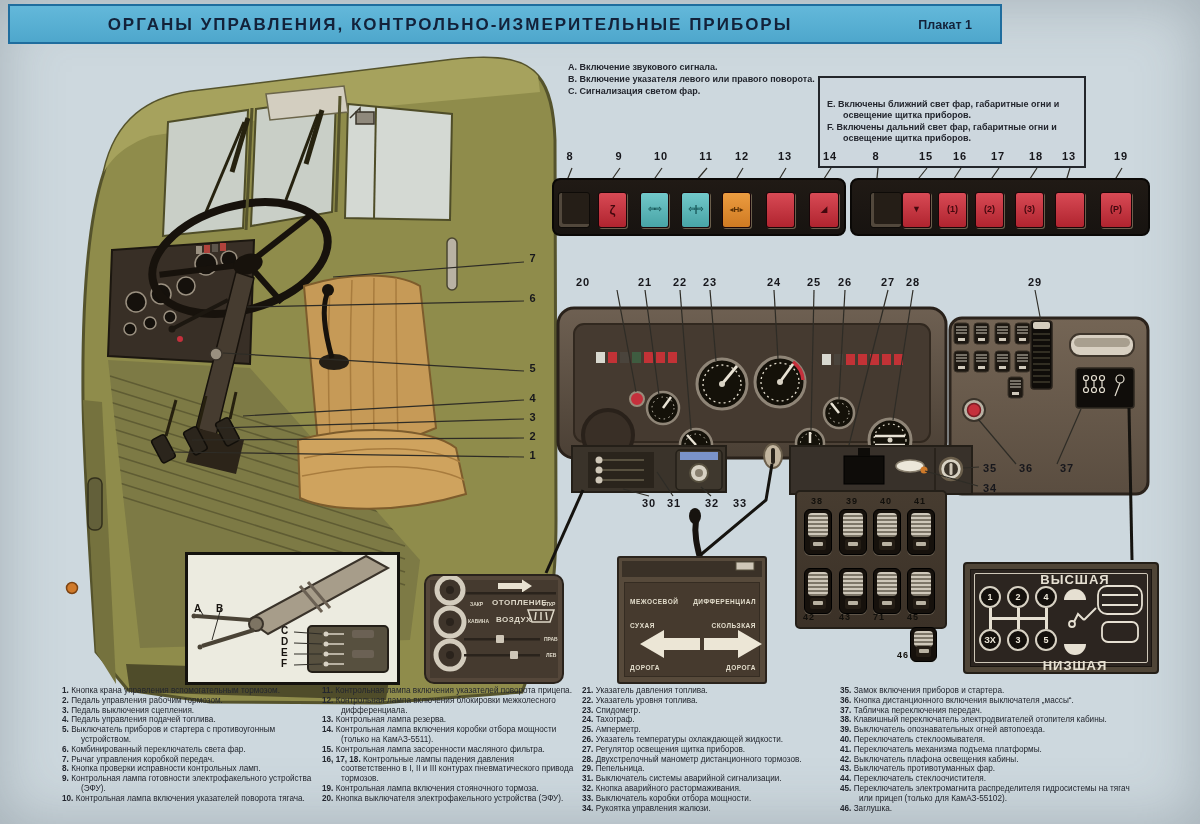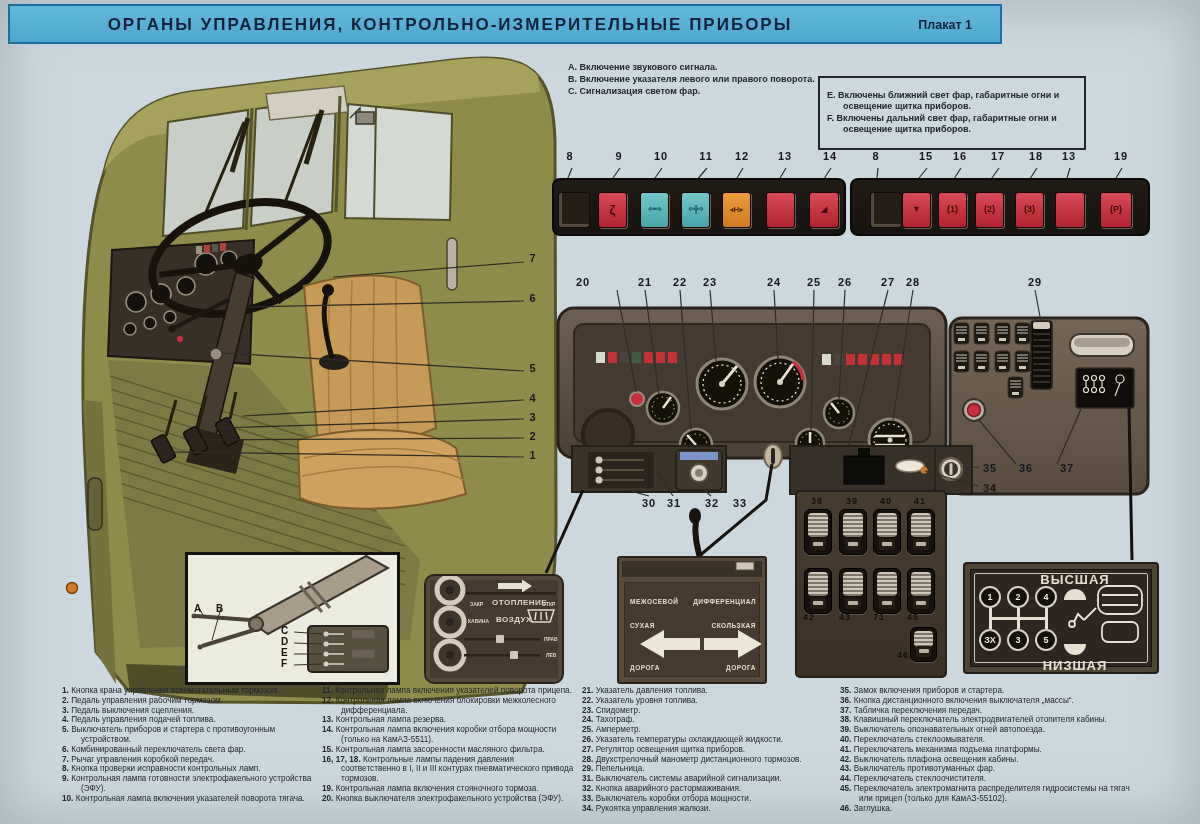--- a/index.html
+++ b/index.html
@@ -10,36 +10,36 @@
   
   #titlebar{left:8px;top:4px;width:994px;height:40px;background:linear-gradient(#63b8da,#4ea7cc);
             border:2px solid #1f6d9e;box-sizing:border-box;}
   #titlebar .t{position:absolute;left:0;right:110px;top:9px;text-align:center;font-weight:bold;
                font-size:17px;letter-spacing:2px;color:#13223a;}
   #titlebar .p{position:absolute;right:28px;top:12px;font-weight:bold;font-size:12.5px;color:#13223a;}
   
   .sig{font-size:9px;line-height:11px;font-weight:bold;color:#23262e;}
   .sig .it{padding-left:16px;text-indent:-16px;margin-bottom:1px;}
   #sigAD{left:568px;top:62px;width:254px;}
-  #sigEF{left:818px;top:76px;width:268px;border:2px solid #23262b;padding:12px 7px;box-sizing:border-box;background:rgba(205,216,222,.4);}
+  #sigEF{left:818px;top:76px;width:268px;border:2px solid #23262b;padding:21px 7px;box-sizing:border-box;background:rgba(205,216,222,.4);}
   
   .co{position:absolute;z-index:3;font-weight:bold;font-size:11px;letter-spacing:1px;color:#17171c;transform:translateX(-50%);}
   .co.onpanel{color:#12100c;font-size:9px;}
   
   .lamp-panel{position:absolute;height:58px;background:linear-gradient(#201a15,#171310);border:2px solid #0a0806;
               border-radius:8px;box-sizing:border-box;}
   .lamp{position:absolute;top:12px;width:27px;height:34px;border-radius:3px;border:1px solid #1a0508;
         text-align:center;line-height:33px;font-weight:bold;}
   .lamp.red{background:linear-gradient(#d84a55,#b0242f);color:#44080e;box-shadow:1px 1px 0 #6b5f4c;}
   .lamp.cyan{background:linear-gradient(#72c8ca,#48a4a6);color:#0e4a4c;box-shadow:1px 1px 0 #6b5f4c;}
   .lamp.orange{background:linear-gradient(#ec9c40,#cf7a22);color:#5a3004;box-shadow:1px 1px 0 #6b5f4c;}
   .lamp.slot{background:#251e17;border-color:#0e0b08;box-shadow:inset 3px -3px 0 rgba(165,152,128,.35);}
   .g-sm{font-size:9px;} .g-ar{font-size:9px;letter-spacing:-1px;} .g-z{font-size:13px;} .g-h{font-size:8px;letter-spacing:0;}
   
-  #swpanel{left:795px;top:490px;width:152px;height:188px;background:linear-gradient(#473c30,#3b3127);
+  #swpanel{left:795px;top:490px;width:152px;height:139px;background:linear-gradient(#473c30,#3b3127);
            border:2px solid #241f18;border-radius:5px;box-sizing:border-box;}
   .rk{position:absolute;width:26px;height:44px;background:#16110c;border-radius:6px;border:1px solid #000;
       box-shadow:0 1px 0 rgba(205,195,175,.25);}
   .rk .rib{position:absolute;left:3px;right:3px;top:3px;height:24px;border-radius:4px;
            background:repeating-linear-gradient(180deg,#cfc8ba 0px,#cfc8ba 2px,#7d7668 2px,#7d7668 4px);}
   .rk .ic{position:absolute;left:5px;right:5px;bottom:4px;height:11px;border-radius:2px;background:#241d15;}
   .rk .ic i{position:absolute;left:3px;top:3px;width:10px;height:4px;background:#b9b2a2;border-radius:1px;}
   .rk.small{width:25px;height:33px;} .rk.small .rib{height:16px;}
   
   #heater{left:424px;top:574px;width:140px;height:110px;background:#55473a;border:2px solid #2a231c;border-radius:10px;box-sizing:border-box;}

